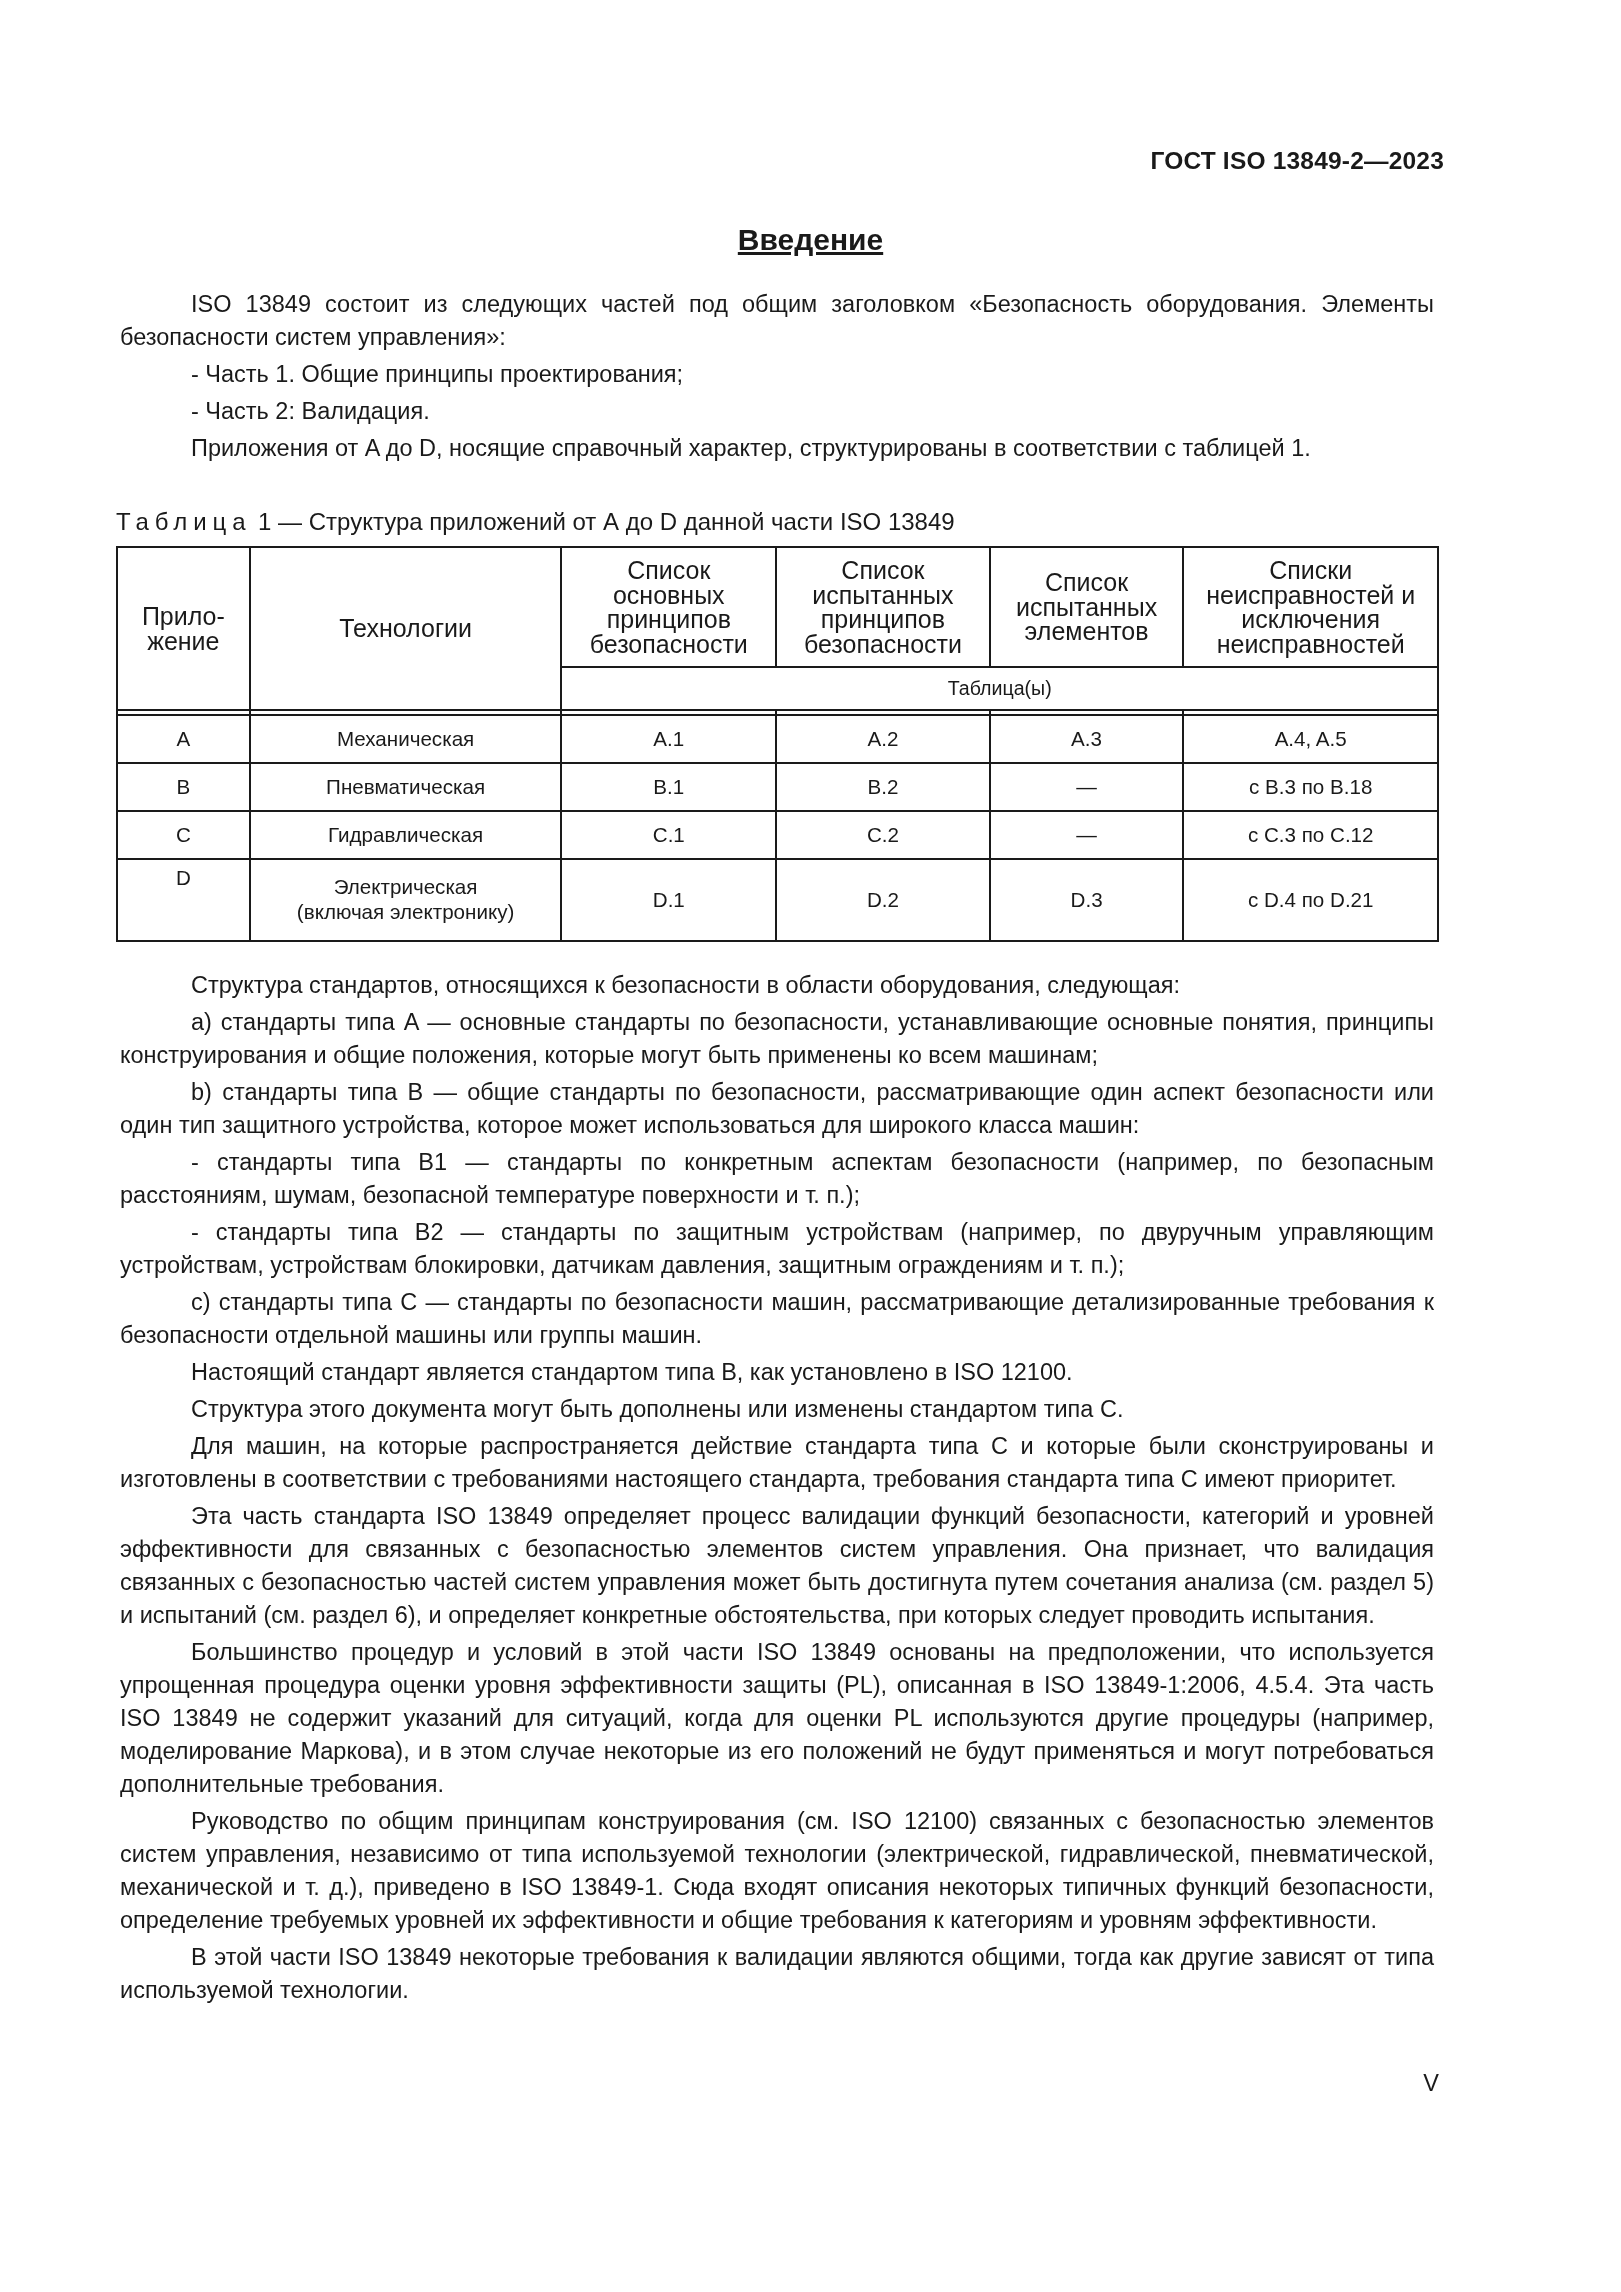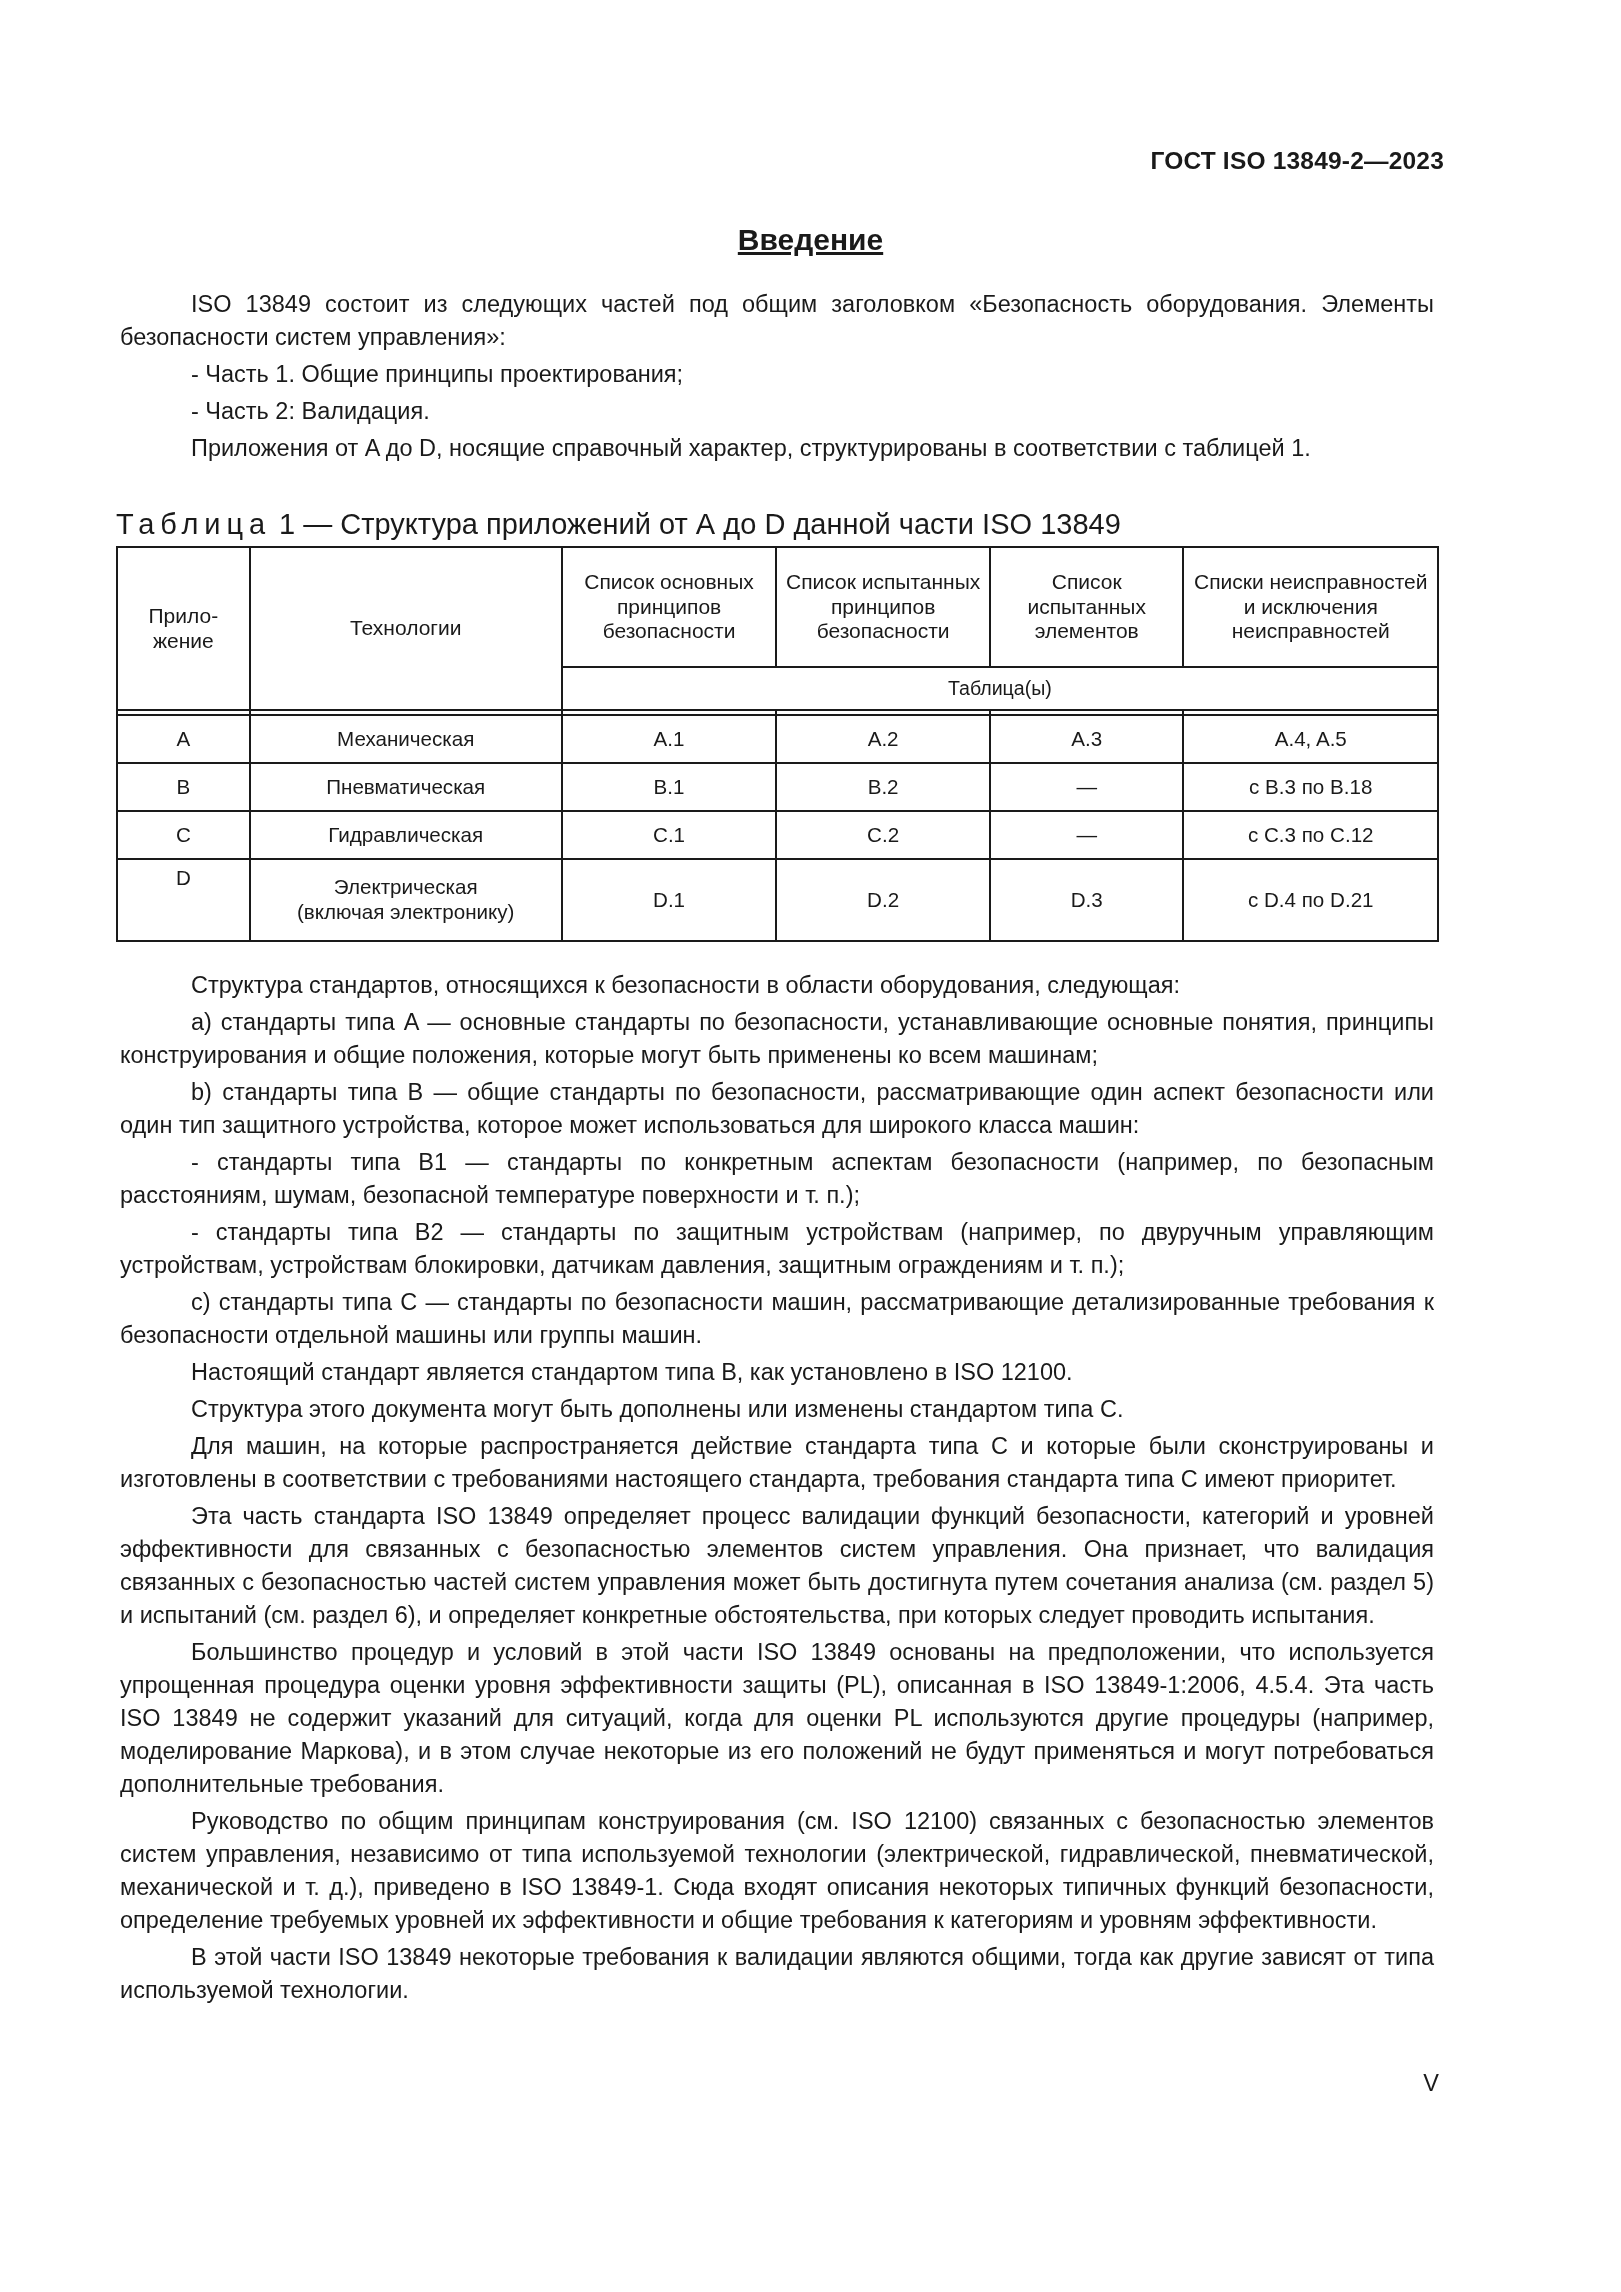--- a/index.html
+++ b/index.html
@@ -15,33 +15,33 @@
     position: absolute; left: 0; width: 1621px; top: 223px; text-align: center;
     font-size: 30px; font-weight: bold; text-decoration: underline;
   }
   .text-block {
     position: absolute; left: 116px; width: 1322px;
     font-size: 23.5px; line-height: 33px;
   }
   .intro { top: 284px; }
   .p { text-indent: 71px; text-align: justify; margin: 4px; }
   .caption {
-    position: absolute; left: 116px; top: 508px; font-size: 29px;
+    position: absolute; left: 116px; top: 508px; font-size: 24px;
   }
   .caption .spaced { letter-spacing: 5.9px; }
   table.main {
     position: absolute; left: 116px; top: 546px; width: 1323px;
     border-collapse: collapse; font-size: 20.6px;
   }
   table.main td {
     border: 2px solid #1a1a1a; text-align: center; vertical-align: middle;
     padding: 0 5.9px; line-height: 24.5px;
   }
   table.main { border: 2.9px solid #1a1a1a; }
-  .hdr-top td { height: 118px; font-size: 21px; }
+  .hdr-top td { height: 118px; font-size: 25px; }
   .hdr-sub td { height: 41px; font-size: 19.6px; border-radius: 16px; }
   .sep td { height: 2.9px; padding: 0; border-left: 2px solid #1a1a1a; border-right: 2px solid #1a1a1a; }
   .row td { height: 46px; }
   .row.tall td { height: 74px; }
   .row.tall td.top { vertical-align: top; padding-top: 5.9px; }
   .body-text { top: 965px; }
   .page-num {
     position: absolute; right: 182px; top: 2070px; font-size: 23.5px;
   }
 </style>

